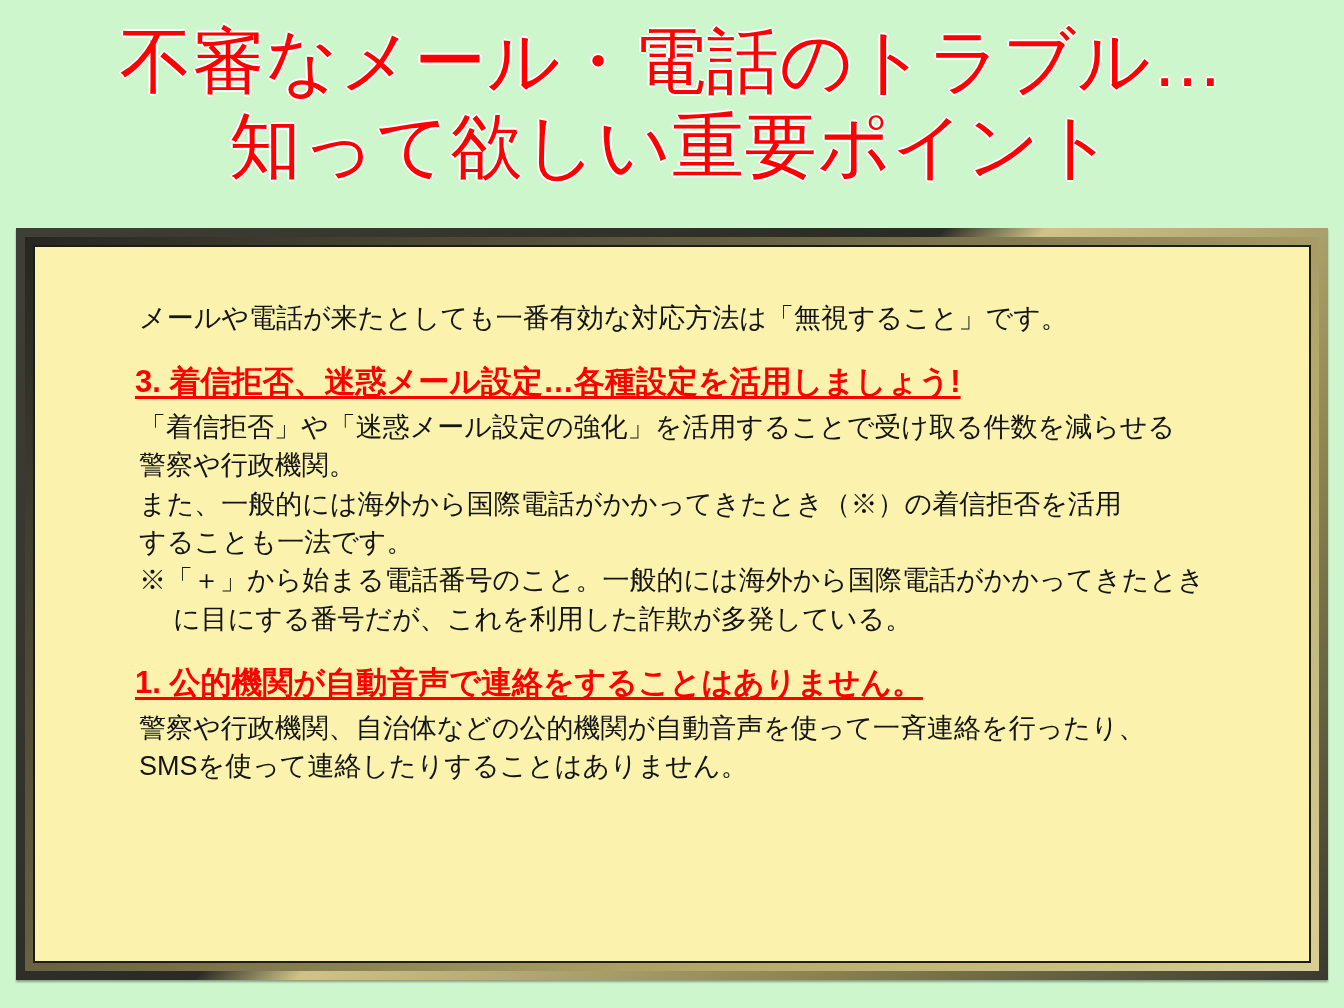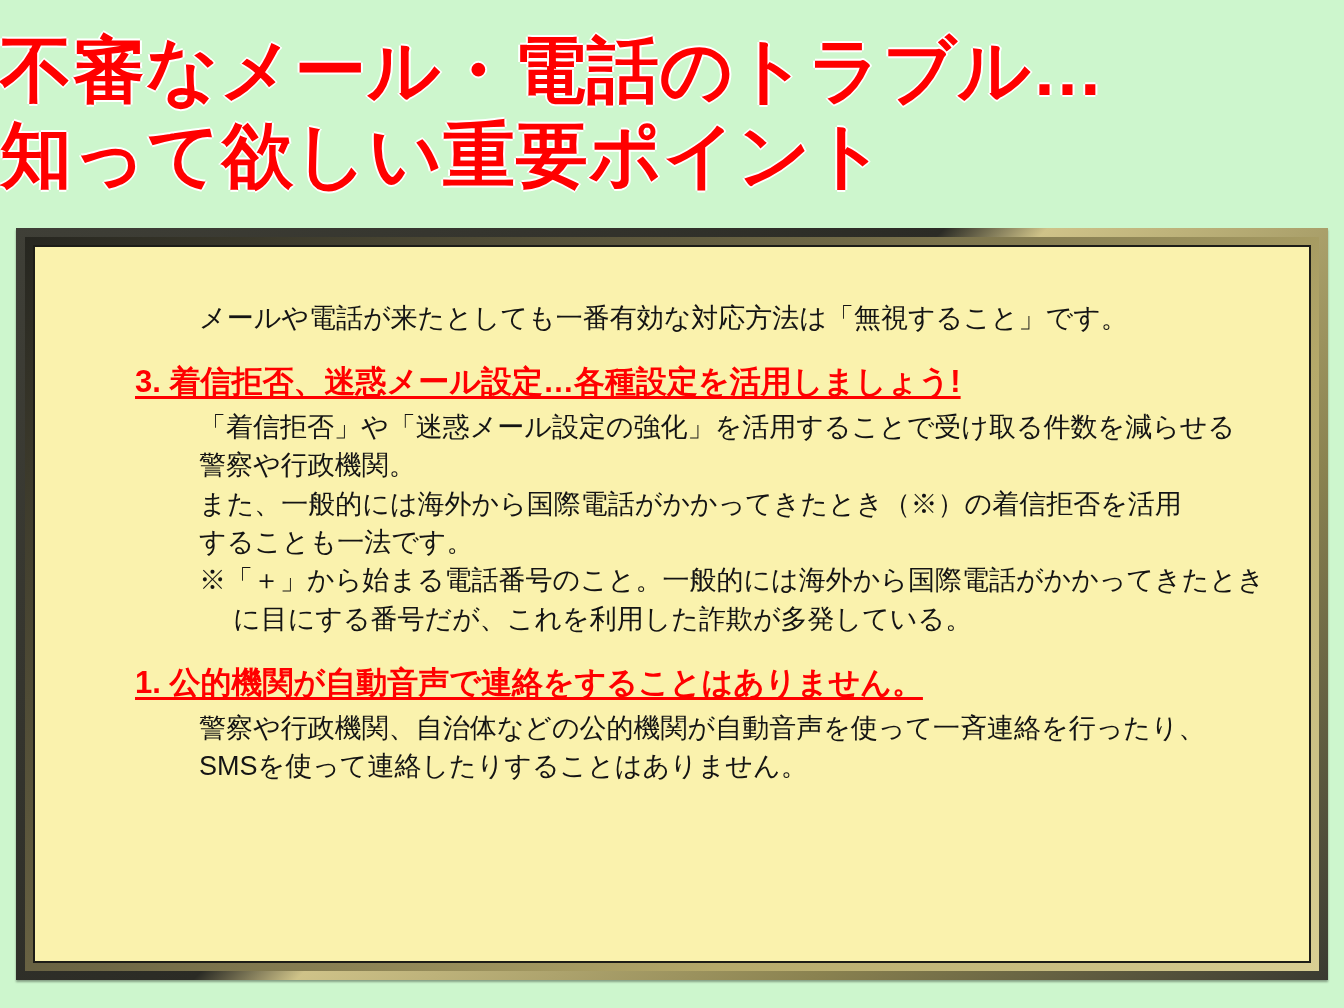--- a/index.html
+++ b/index.html
@@ -18,25 +18,26 @@
     position: relative;
     width: 1344px;
     height: 1008px;
     box-sizing: border-box;
     background: #cdf6cd;
   }
 
   
   .title-block {
     position: absolute;
-    top: 30px;
+    top: 21px;
     left: 0;
     width: 1344px;
+    text-align: center;
     color: #ff0000;
-    font-weight: bold;
+    font-weight: normal;
     letter-spacing: 0.01em;
     line-height: 1.12;
     font-size: 72px;
     text-shadow:
        2px 0 0 #ffffff,
       -2px 0 0 #ffffff,
        0 2px 0 #ffffff,
        0 -2px 0 #ffffff;
   }
   .title-line {
@@ -87,21 +88,21 @@
     font-weight: bold;
     font-size: 31px;
     line-height: 1.25;
     text-decoration: underline;
     text-underline-offset: 4px;
     margin-left: 56px;
     white-space: nowrap;
   }
   .item-body {
     margin-top: 6px;
-    margin-left: 120px;
+    margin-left: 60px;
     color: #141414;
     font-size: 27px;
     line-height: 1.42;
   }
   .body-line {
     display: block;
     white-space: nowrap;
   }
   .body-line.indent {
     padding-left: 34px;

